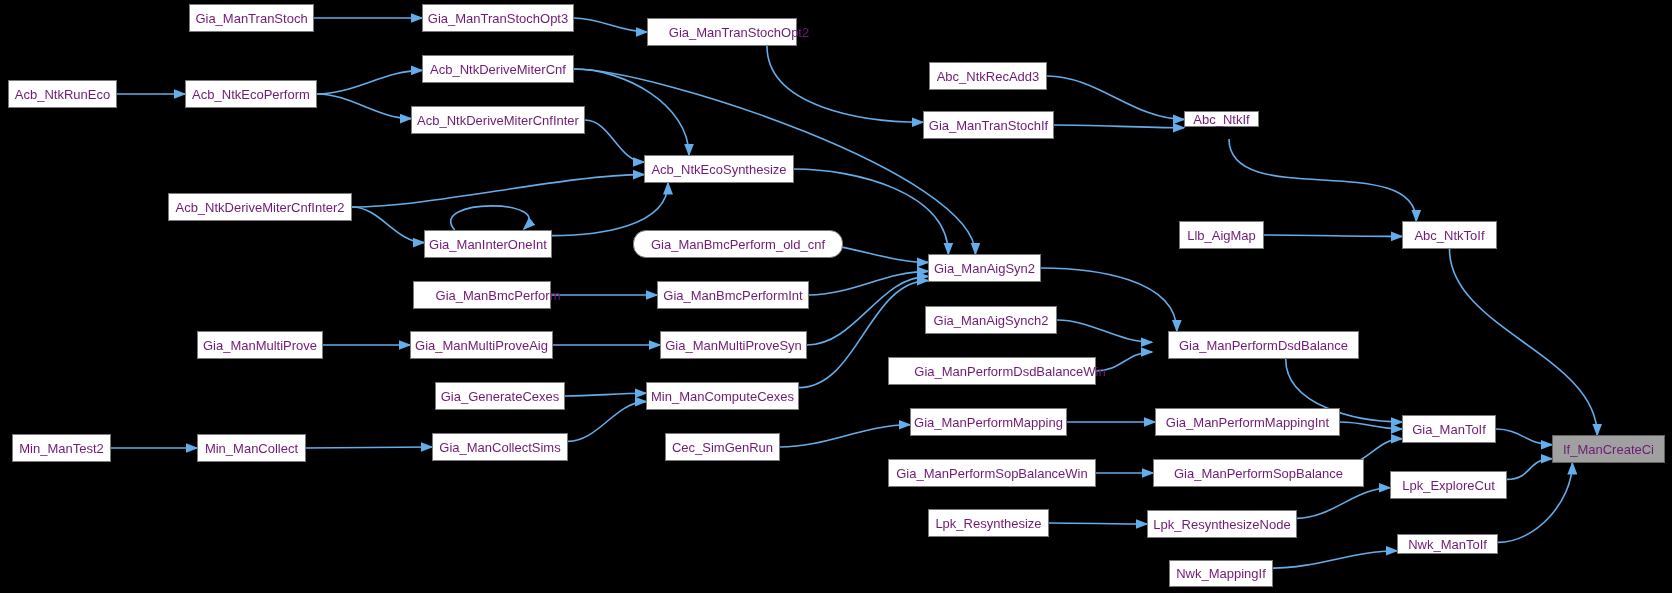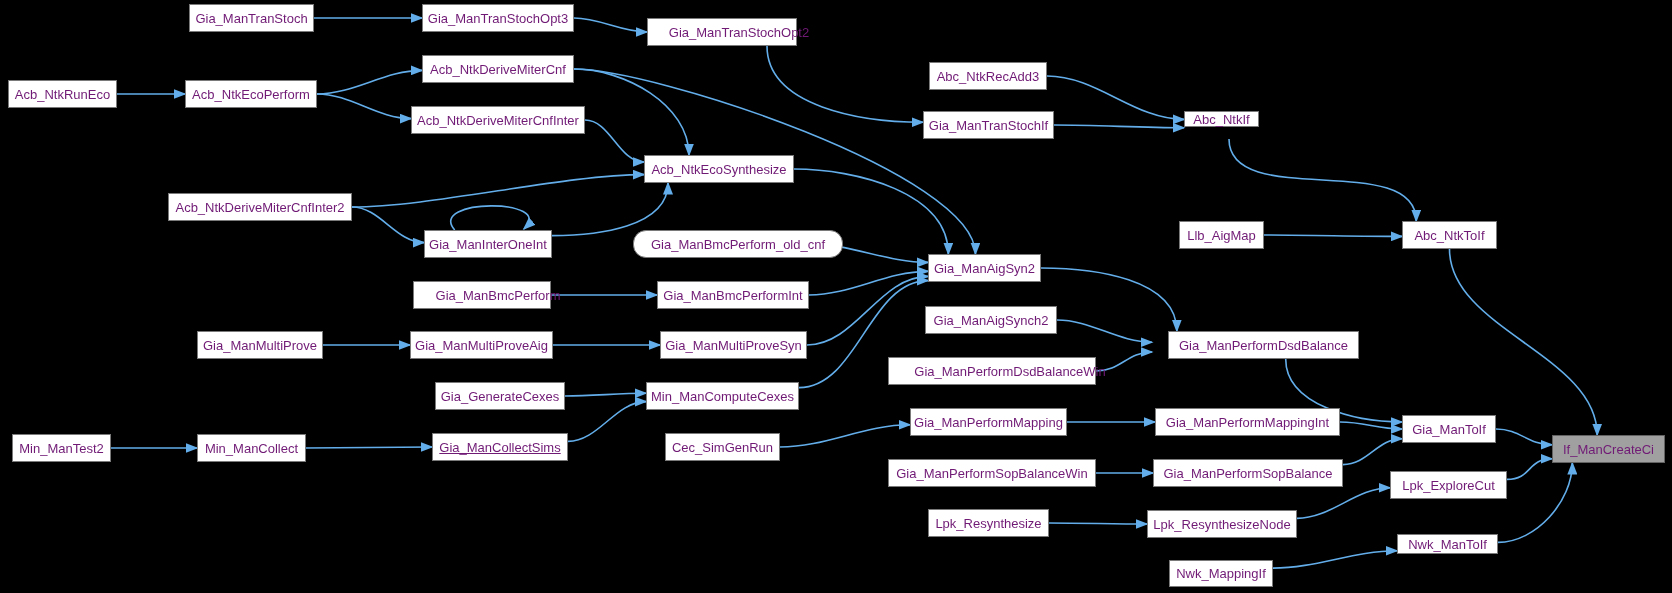--- a/index.html
+++ b/index.html
@@ -177,33 +177,33 @@
       </div>
       <div class="node" style="left: 1402px; top: 415px; width: 94px; height: 28px;">
         <span>Gia_ManToIf</span>
       </div>
       <div class="node" style="left: 12px; top: 434px; width: 99px; height: 28px;">
         <span>Min_ManTest2</span>
       </div>
       <div class="node" style="left: 197px; top: 434px; width: 109px; height: 28px;">
         <span>Min_ManCollect</span>
       </div>
-      <div class="node" style="left: 432px; top: 433px; width: 136px; height: 28px; text-decoration: underline;">
+      <div class="node" style="left: 432px; top: 433px; width: 136px; height: 28px;">
         <span>Gia_ManCollectSims</span>
       </div>
       <div class="node" style="left: 665px; top: 433px; width: 115px; height: 28px;">
         <span>Cec_SimGenRun</span>
       </div>
       <div class="node highlight" style="left: 1552px; top: 435px; width: 113px; height: 28px;">
         <span>If_ManCreateCi</span>
       </div>
       <div class="node" style="left: 888px; top: 459px; width: 208px; height: 28px;">
         <span>Gia_ManPerformSopBalanceWin</span>
       </div>
-      <div class="node" style="left: 1153px; top: 459px; width: 190px; height: 28px;">
+      <div class="node" style="left: 1153px; top: 459px; width: 211px; height: 28px;">
         <span>Gia_ManPerformSopBalance</span>
       </div>
       <div class="node" style="left: 1390px; top: 471px; width: 117px; height: 28px;">
         <span>Lpk_ExploreCut</span>
       </div>
       <div class="node" style="left: 928px; top: 509px; width: 121px; height: 28px;">
         <span>Lpk_Resynthesize</span>
       </div>
       <div class="node" style="left: 1147px; top: 510px; width: 150px; height: 28px;">
         <span>Lpk_ResynthesizeNode</span>

